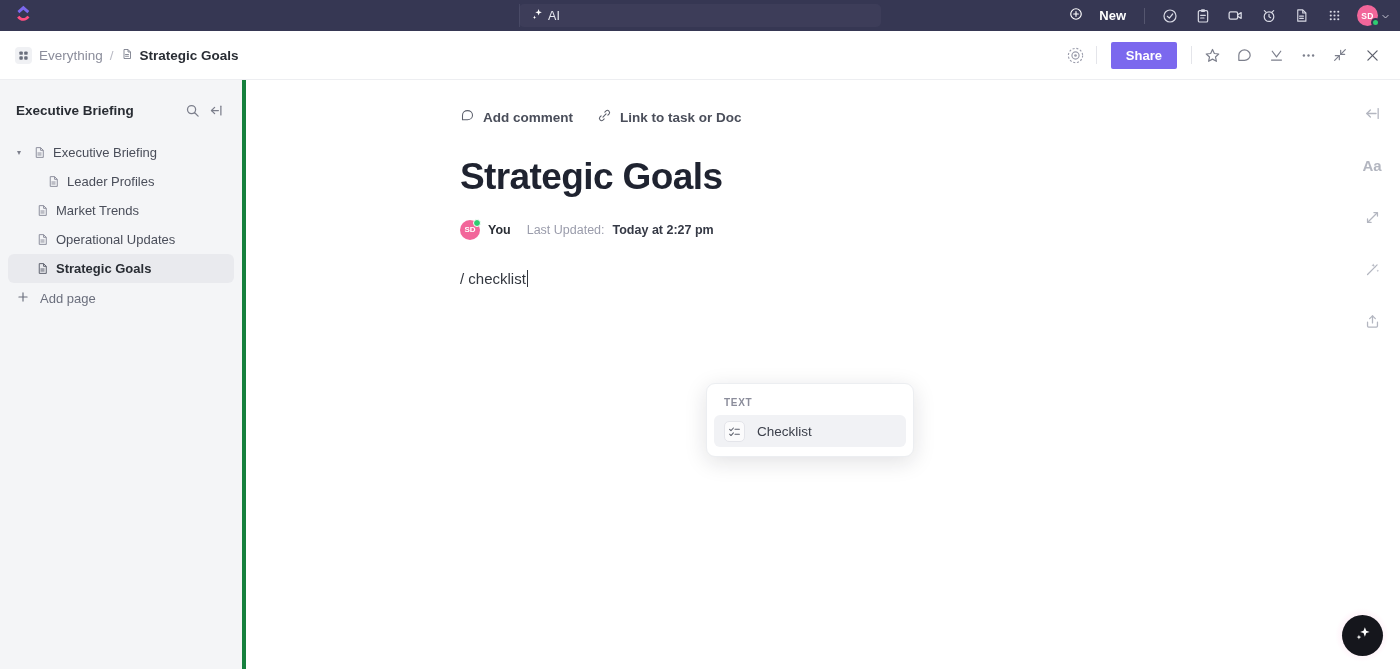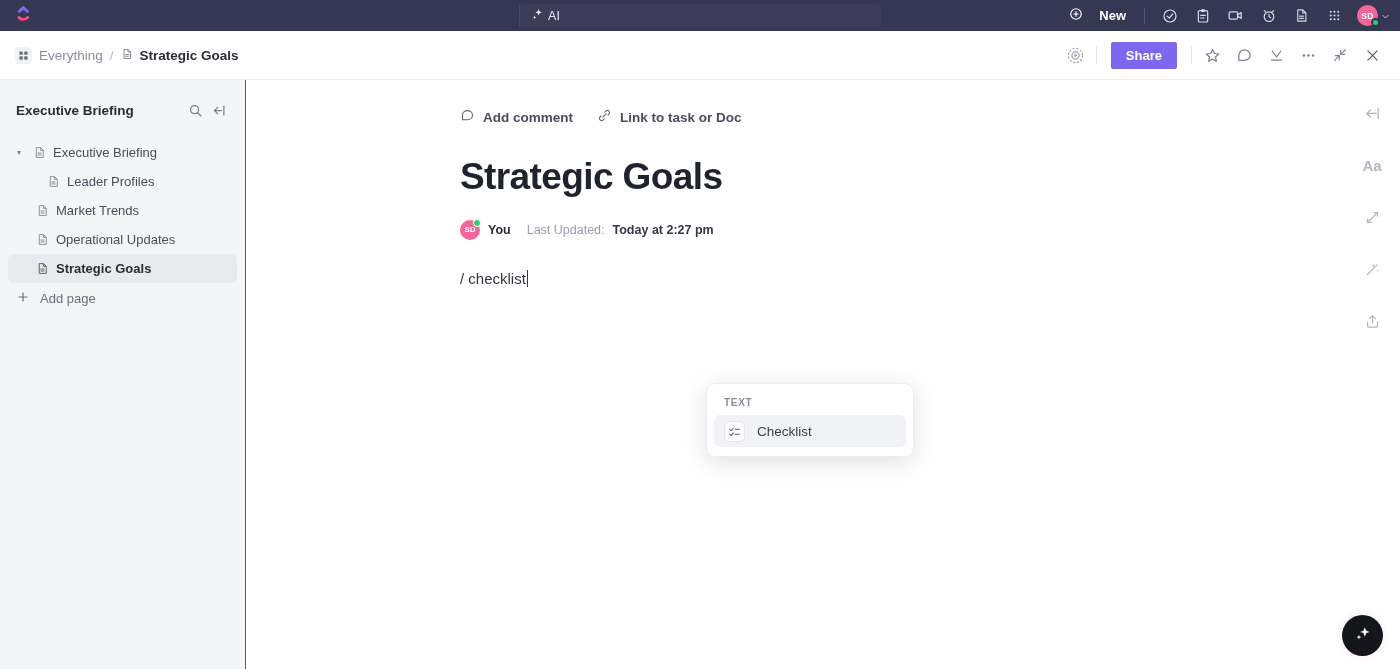--- a/index.html
+++ b/index.html
@@ -63,21 +63,21 @@
     margin: 0 10px;
   }
   .vdiv-l { width: 1px; height: 18px; background: #e4e5ea; margin: 0 4px; }
 
   
   .body { flex: 1; display: flex; min-height: 0; position: relative; }
 
   
   .sidebar {
     width: 246px; flex: 0 0 246px; background: #f4f5f7;
-    border-right: 1px solid #15803d; padding-top: 0; position: relative;
+    border-right: 4px solid #15803d; padding-top: 0; position: relative;
   }
   .sb-head { height: 40px; display: flex; align-items: center; padding: 0 14px 0 16px; margin-top: 10px; }
   .sb-title { font-size: 13.5px; font-weight: bold; color: #292d34; flex: 1; }
   .sb-ico { width: 24px; height: 24px; display:flex; align-items:center; justify-content:center; color:#7c7f8c; }
   .tree { margin-top: 8px; padding: 0 8px; }
   .tree-row {
     display: flex; align-items: center; height: 29px; border-radius: 6px;
     font-size: 13px; color: #4a4e5a; gap: 7px; padding-right: 8px;
   }
   .tree-row.selected { background: #e9eaee; color: #292d34; font-weight: bold; }

